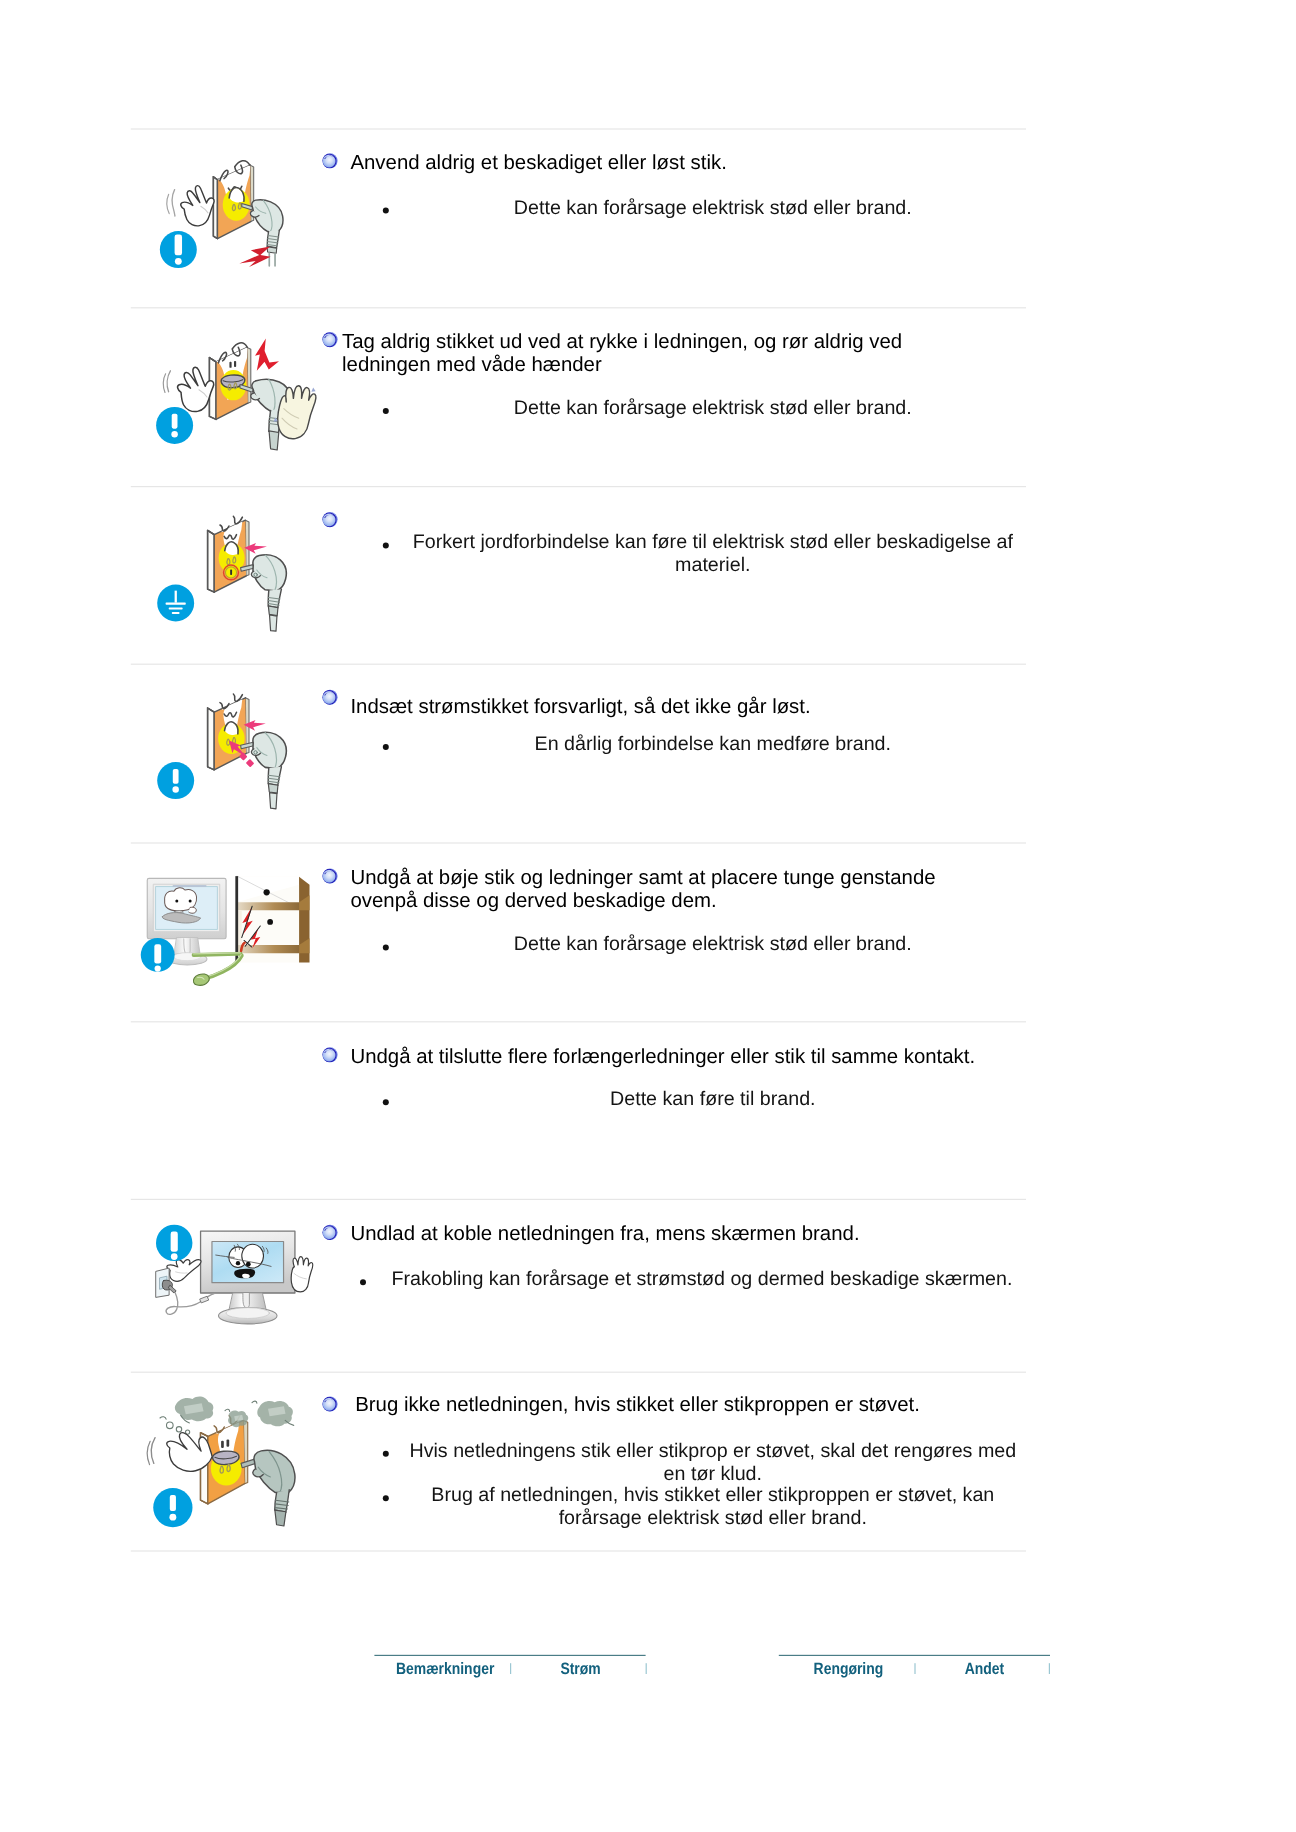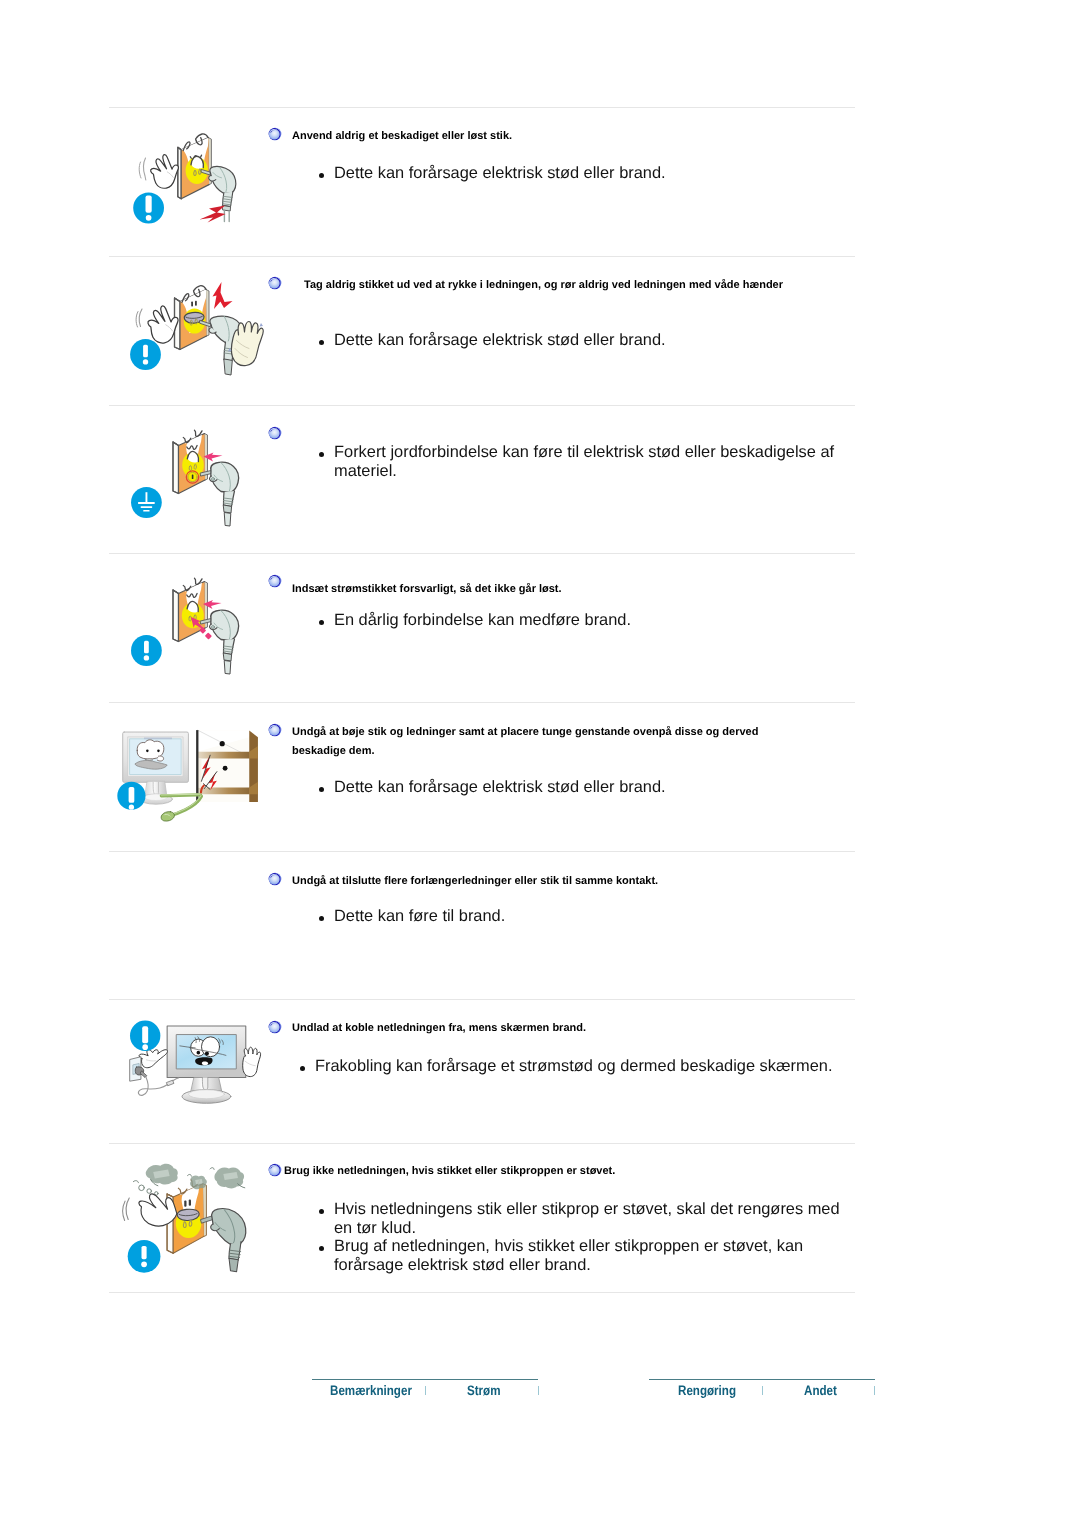--- a/index.html
+++ b/index.html
@@ -3,23 +3,23 @@
 <meta charset="utf-8">
 <title>Strøm</title>
 <style>
   html,body{margin:0;padding:0;background:#ffffff;}
   body{width:1080px;height:1527px;font-family:"Liberation Sans",sans-serif;
        -webkit-font-smoothing:antialiased;text-rendering:geometricPrecision;}
   .page{position:relative;width:1080px;height:1527px;overflow:hidden;background:#fff;}
   .rule{position:absolute;left:109px;width:746px;height:1px;background:#e6e6e6;}
   .fig{position:absolute;}
   .hb{position:absolute;width:14px;height:14px;}
-  .htext{position:absolute;font-size:11px;font-weight:bold;color:#000;line-height:18.7px;}
+  .htext{position:absolute;font-size:17px;font-weight:normal;color:#000;line-height:18.7px;}
   .btext{position:absolute;font-size:16.4px;color:#141414;line-height:18.7px;}
-  .bline{position:relative;padding-left:0;}
+  .bline{position:relative;padding-left:0;text-align:center;}
   .bdot{position:absolute;left:-15px;top:9px;width:5px;height:5px;border-radius:50%;background:#111;}
   .fnav{position:absolute;font-size:13.7px;font-weight:bold;color:#12607d;white-space:nowrap;transform:scaleX(0.848);transform-origin:left top;}
   .fline{position:absolute;height:1.2px;background:#4a7d87;}
   .fsep{position:absolute;width:1.4px;height:9px;background:#9cc7d3;}
 </style>
 </head>
 <body>
 
 <div class="page">
 
@@ -233,21 +233,21 @@
     </g>
   </g>
 </svg>
 </div>
 
   <div class="hb" style="left:268px;top:276px"><svg viewBox="0 0 14 14" width="14" height="14">
         <circle cx="7" cy="7" r="6.3" fill="url(#gb)"></circle>
         <circle cx="7" cy="7" r="6.3" fill="url(#gbr)"></circle>
         <path d="M2.1 5.4 A6.3 6.3 0 0 1 12.8 6.4 A5.2 4.6 0 0 0 3.0 5.6 Z" fill="#130ba6" opacity="0.8"></path>
       </svg></div>
-  <div class="htext" style="left:304px;top:276px;width:500px">Tag aldrig stikket ud ved at rykke i ledningen, og rør aldrig ved ledningen med våde hænder</div>
+  <div class="htext" style="left:285px;top:276px;width:500px">Tag aldrig stikket ud ved at rykke i ledningen, og rør aldrig ved ledningen med våde hænder</div>
   <div class="btext" style="left:334px;top:331px;width:520px">
     <div class="bline"><span class="bdot"></span><span>Dette kan forårsage elektrisk stød eller brand.</span></div>
   </div>
 
 <div class="fig" style="left:128px;top:425px">
 <svg width="140" height="122" viewBox="0 0 140 122">
   <g stroke-linejoin="round" stroke-linecap="round">
     <path d="M45 17 L45 66 L50.5 68.5 L50.5 20.5 Z" fill="#fcfcf9" stroke="#585858" stroke-width="1.2"></path>
     <path d="M76.5 8.5 L79.5 10 L79.5 54 L77 55 Z" fill="#dcdac9" stroke="#6a6a6a" stroke-width="0.9"></path>
     <path d="M50.5 20.5 L76.5 8.5 L77 55 L50.5 68.5 Z" fill="#f2a555"></path>
@@ -638,21 +638,21 @@
     </g>
   </g>
 </svg>
 </div>
 
   <div class="hb" style="left:268px;top:1163px"><svg viewBox="0 0 14 14" width="14" height="14">
         <circle cx="7" cy="7" r="6.3" fill="url(#gb)"></circle>
         <circle cx="7" cy="7" r="6.3" fill="url(#gbr)"></circle>
         <path d="M2.1 5.4 A6.3 6.3 0 0 1 12.8 6.4 A5.2 4.6 0 0 0 3.0 5.6 Z" fill="#130ba6" opacity="0.8"></path>
       </svg></div>
-  <div class="htext" style="left:284px;top:1162px;width:600px">Brug ikke netledningen, hvis stikket eller stikproppen er støvet.</div>
+  <div class="htext" style="left:296px;top:1162px;width:600px">Brug ikke netledningen, hvis stikket eller stikproppen er støvet.</div>
   <div class="btext" style="left:334px;top:1200px;width:520px">
     <div class="bline"><span class="bdot"></span><span>Hvis netledningens stik eller stikprop er støvet, skal det rengøres med en tør klud.</span></div>
     <div class="bline"><span class="bdot"></span><span>Brug af netledningen, hvis stikket eller stikproppen er støvet, kan forårsage elektrisk stød eller brand.</span></div>
   </div>
 
   <div class="fline" style="left:312px;top:1378.6px;width:226px"></div>
   <div class="fline" style="left:649px;top:1378.6px;width:226px"></div>
   <div class="fnav" style="left:330px;top:1383px">Bemærkninger</div>
   <div class="fsep" style="left:425px;top:1386px"></div>
   <div class="fnav" style="left:467px;top:1383px">Strøm</div>

